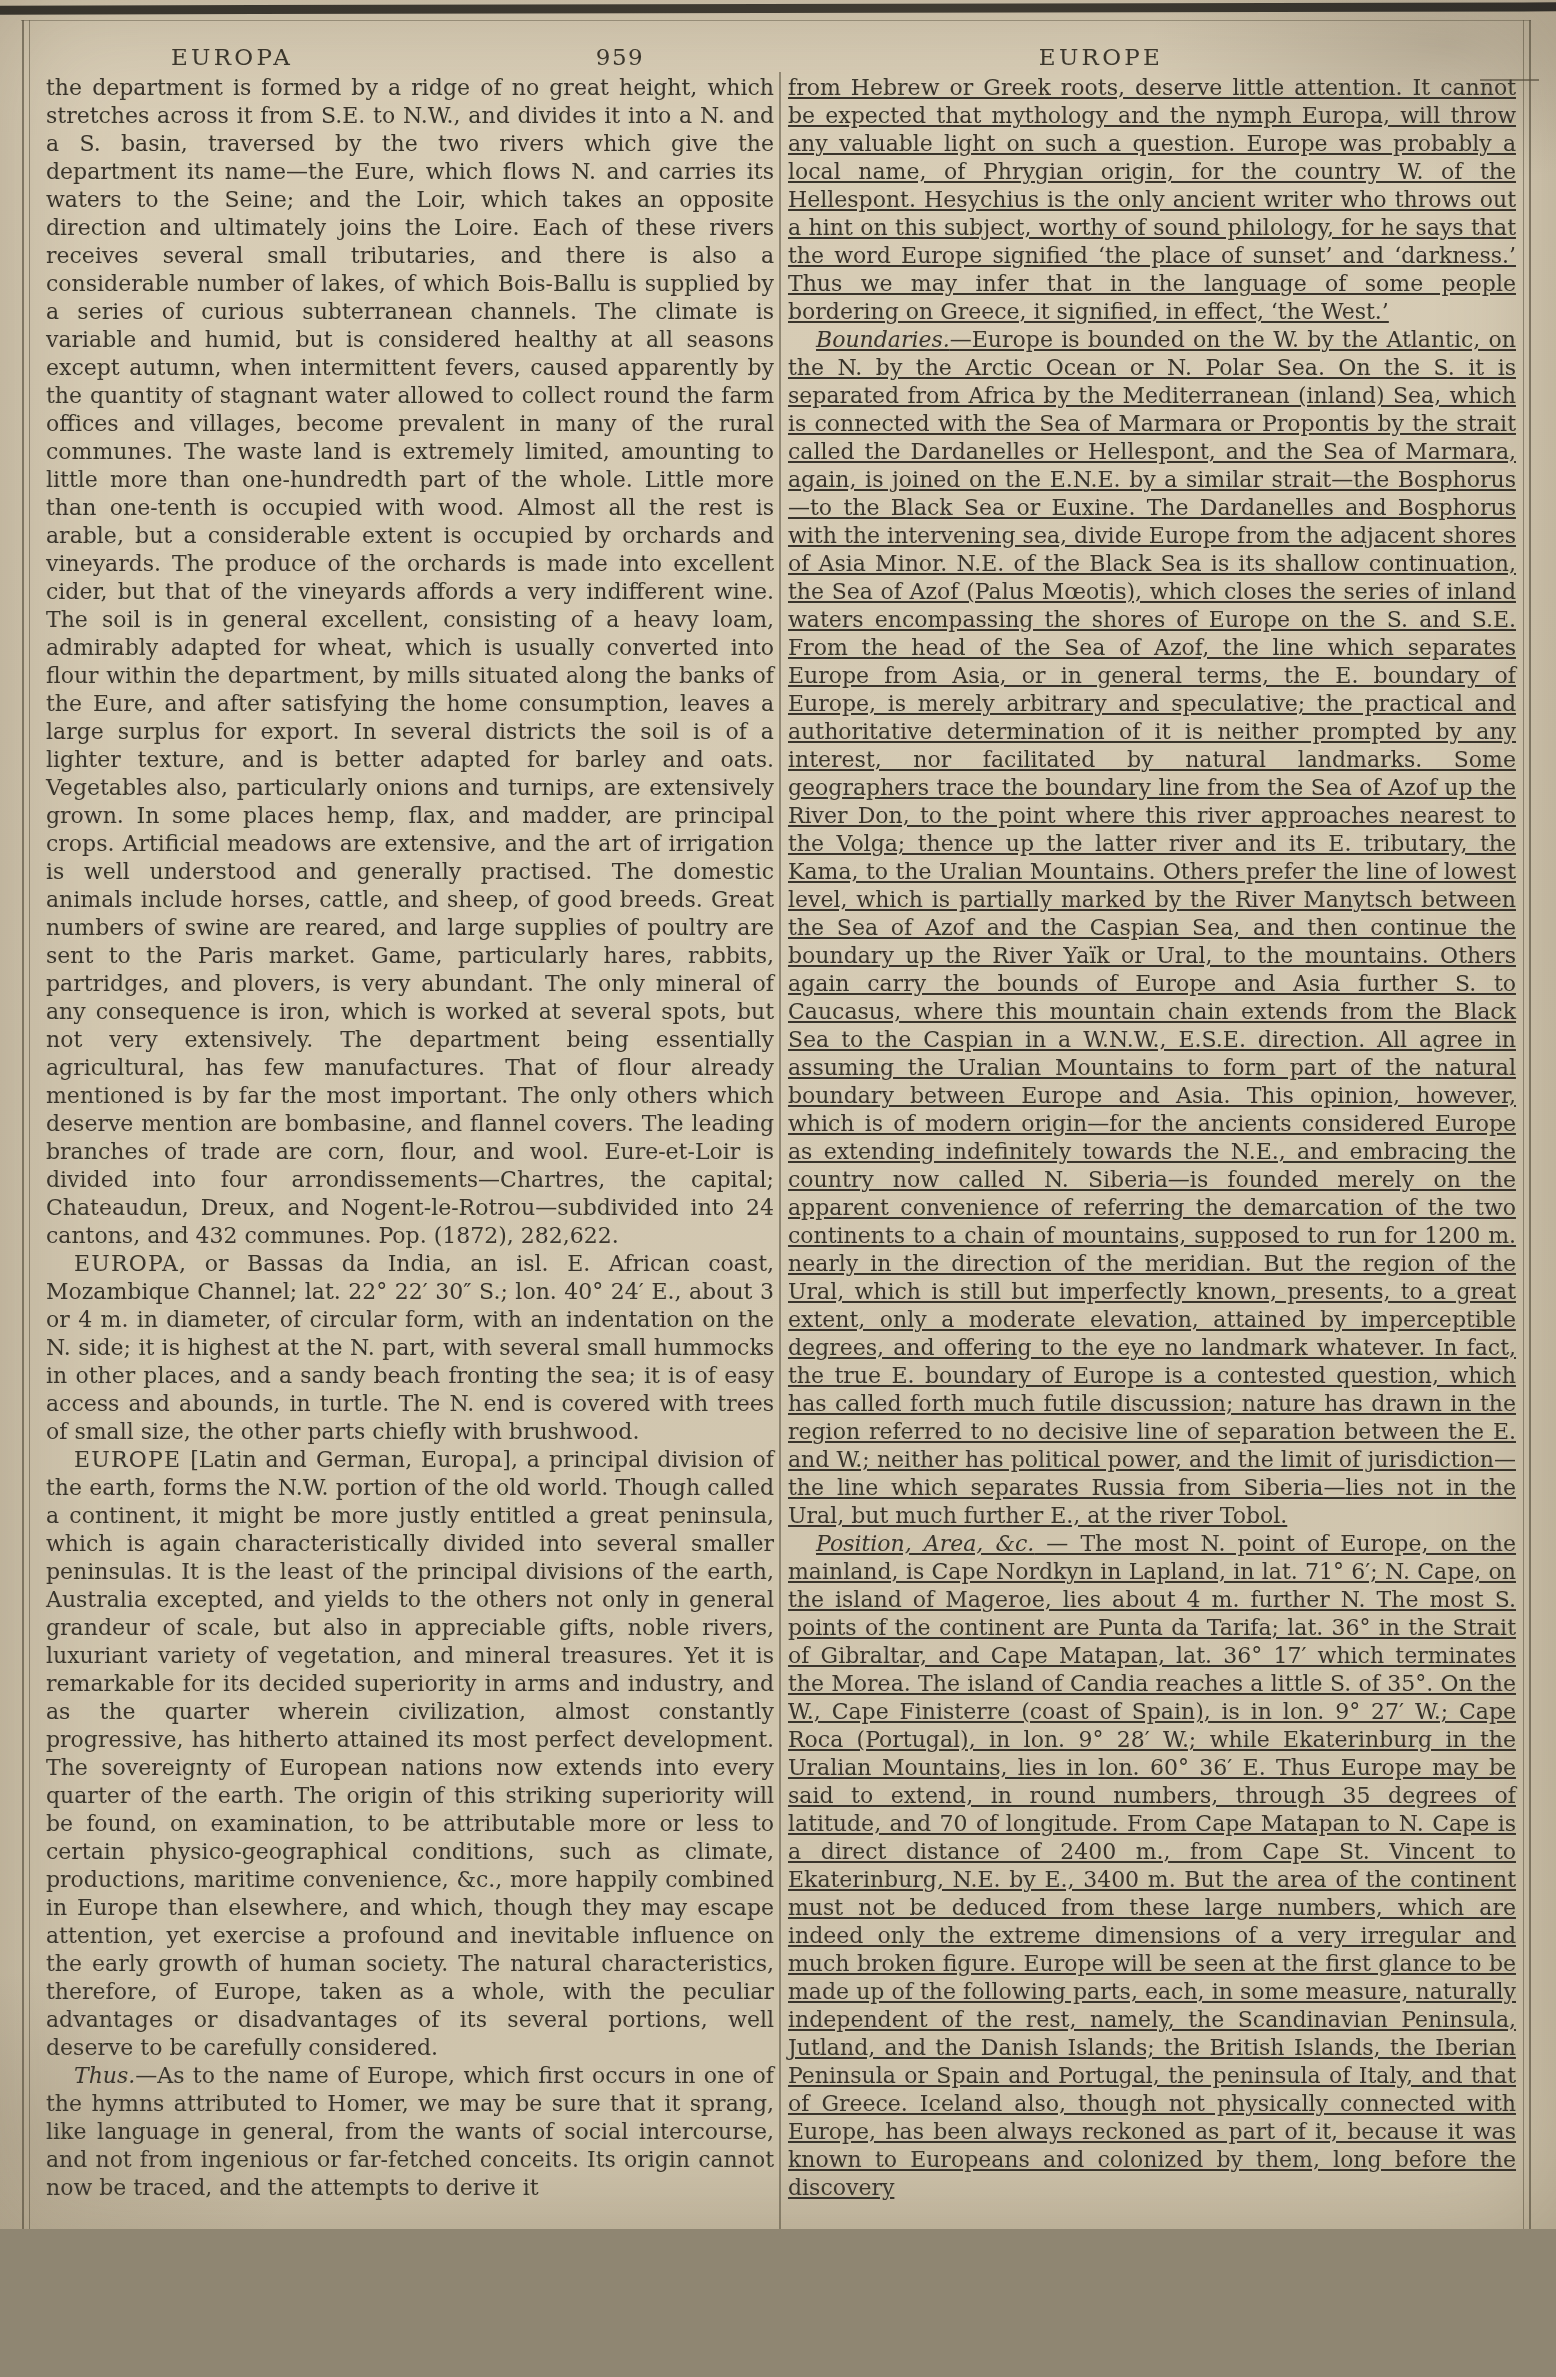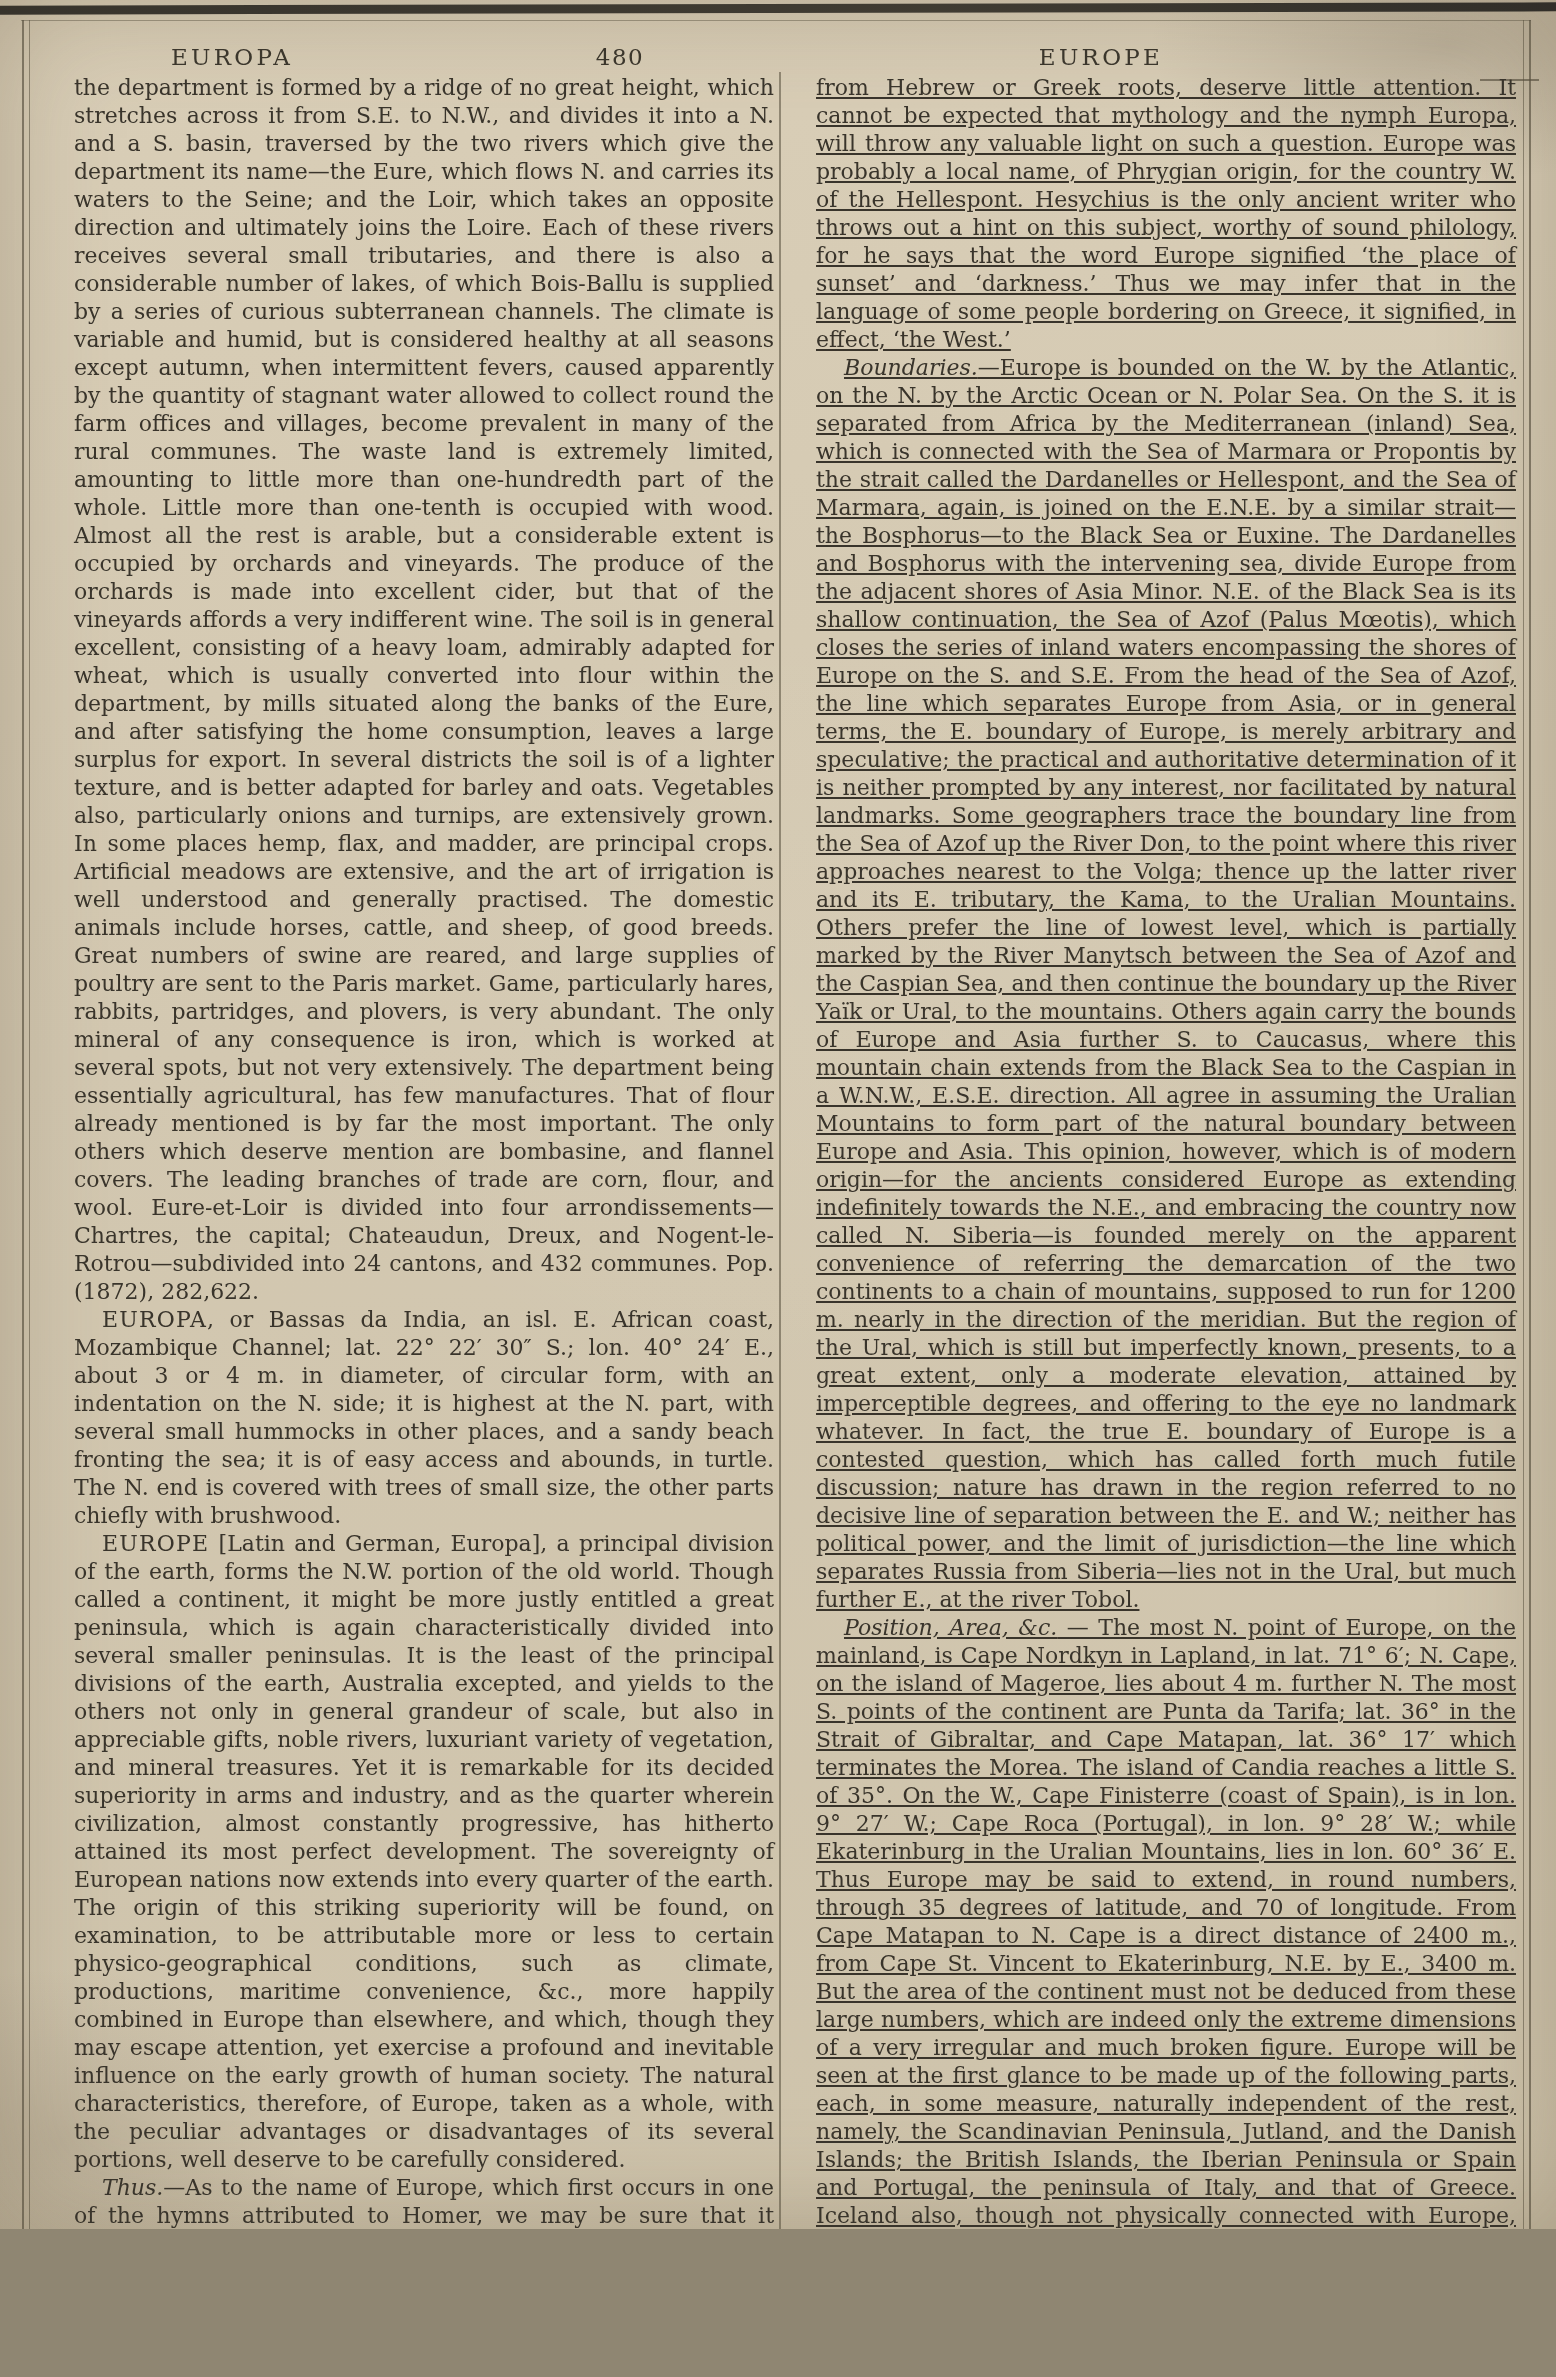--- a/index.html
+++ b/index.html
@@ -51,21 +51,21 @@
   .column {
     position:absolute; top:74px;
     width:728px;
     font-size:22px; line-height:28px;
     text-align:justify;
     color:#39342b;
   }
   .column-left  { left:46px; }
   .column-right { left:788px;text-decoration:underline; }
 
-  p.para { text-indent:28px;margin-left:28px; }
+  p.para { text-indent:28px; }
   p.para.noindent { text-indent:0; }
 
   .lead-caps { letter-spacing:1.2px; }
   .lead-italic { font-style:italic; }
 </style>
 </head>
 <body>
 
 <div class="page">
 
@@ -75,21 +75,21 @@
   <div class="rule frame-left-outer"></div>
   <div class="rule frame-left-inner"></div>
   <div class="rule frame-right-inner"></div>
   <div class="rule frame-right-outer"></div>
   <div class="rule frame-bottom-inner"></div>
   <div class="rule frame-bottom-outer"></div>
   <div class="rule column-divider"></div>
   <div class="rule artifact-rule"></div>
 
   <div class="header-item header-left">EUROPA</div>
-  <div class="header-item header-center">480</div>
+  <div class="header-item header-center">959</div>
   <div class="header-item header-right">EUROPE</div>
 
   <div class="column column-left">
       <p class="para noindent">the department is formed by a ridge of no great height, which stretches across it from S.E. to N.W., and divides it into a N. and a S. basin, traversed by the two rivers which give the department its name—the Eure, which flows N. and carries its waters to the Seine; and the Loir, which takes an opposite direction and ultimately joins the Loire. Each of these rivers receives several small tributaries, and there is also a considerable number of lakes, of which Bois-Ballu is supplied by a series of curious subterranean channels. The climate is variable and humid, but is considered healthy at all seasons except autumn, when intermittent fevers, caused apparently by the quantity of stagnant water allowed to collect round the farm offices and villages, become prevalent in many of the rural communes. The waste land is extremely limited, amounting to little more than one-hundredth part of the whole. Little more than one-tenth is occupied with wood. Almost all the rest is arable, but a considerable extent is occupied by orchards and vineyards. The produce of the orchards is made into excellent cider, but that of the vineyards affords a very indifferent wine. The soil is in general excellent, consisting of a heavy loam, admirably adapted for wheat, which is usually converted into flour within the department, by mills situated along the banks of the Eure, and after satisfying the home consumption, leaves a large surplus for export. In several districts the soil is of a lighter texture, and is better adapted for barley and oats. Vegetables also, particularly onions and turnips, are extensively grown. In some places hemp, flax, and madder, are principal crops. Artificial meadows are extensive, and the art of irrigation is well understood and generally practised. The domestic animals include horses, cattle, and sheep, of good breeds. Great numbers of swine are reared, and large supplies of poultry are sent to the Paris market. Game, particularly hares, rabbits, partridges, and plovers, is very abundant. The only mineral of any consequence is iron, which is worked at several spots, but not very extensively. The department being essentially agricultural, has few manufactures. That of flour already mentioned is by far the most important. The only others which deserve mention are bombasine, and flannel covers. The leading branches of trade are corn, flour, and wool. Eure-et-Loir is divided into four arrondissements—Chartres, the capital; Chateaudun, Dreux, and Nogent-le-Rotrou—subdivided into 24 cantons, and 432 communes. Pop. (1872), 282,622.</p>
       <p class="para"><span class="lead-caps">EUROPA</span>, or Bassas da India, an isl. E. African coast, Mozambique Channel; lat. 22° 22′ 30″ S.; lon. 40° 24′ E., about 3 or 4 m. in diameter, of circular form, with an indentation on the N. side; it is highest at the N. part, with several small hummocks in other places, and a sandy beach fronting the sea; it is of easy access and abounds, in turtle. The N. end is covered with trees of small size, the other parts chiefly with brushwood.</p>
       <p class="para"><span class="lead-caps">EUROPE</span> [Latin and German, Europa], a principal division of the earth, forms the N.W. portion of the old world. Though called a continent, it might be more justly entitled a great peninsula, which is again characteristically divided into several smaller peninsulas. It is the least of the principal divisions of the earth, Australia excepted, and yields to the others not only in general grandeur of scale, but also in appreciable gifts, noble rivers, luxuriant variety of vegetation, and mineral treasures. Yet it is remarkable for its decided superiority in arms and industry, and as the quarter wherein civilization, almost constantly progressive, has hitherto attained its most perfect development. The sovereignty of European nations now extends into every quarter of the earth. The origin of this striking superiority will be found, on examination, to be attributable more or less to certain physico-geographical conditions, such as climate, productions, maritime convenience, &amp;c., more happily combined in Europe than elsewhere, and which, though they may escape attention, yet exercise a profound and inevitable influence on the early growth of human society. The natural characteristics, therefore, of Europe, taken as a whole, with the peculiar advantages or disadvantages of its several portions, well deserve to be carefully considered.</p>
       <p class="para"><span class="lead-italic">Thus.</span>—As to the name of Europe, which first occurs in one of the hymns attributed to Homer, we may be sure that it sprang, like language in general, from the wants of social intercourse, and not from ingenious or far-fetched conceits. Its origin cannot now be traced, and the attempts to derive it</p>
     </div>
   <div class="column column-right">
       <p class="para noindent">from Hebrew or Greek roots, deserve little attention. It cannot be expected that mythology and the nymph Europa, will throw any valuable light on such a question. Europe was probably a local name, of Phrygian origin, for the country W. of the Hellespont. Hesychius is the only ancient writer who throws out a hint on this subject, worthy of sound philology, for he says that the word Europe signified ‘the place of sunset’ and ‘darkness.’ Thus we may infer that in the language of some people bordering on Greece, it signified, in effect, ‘the West.’</p>

